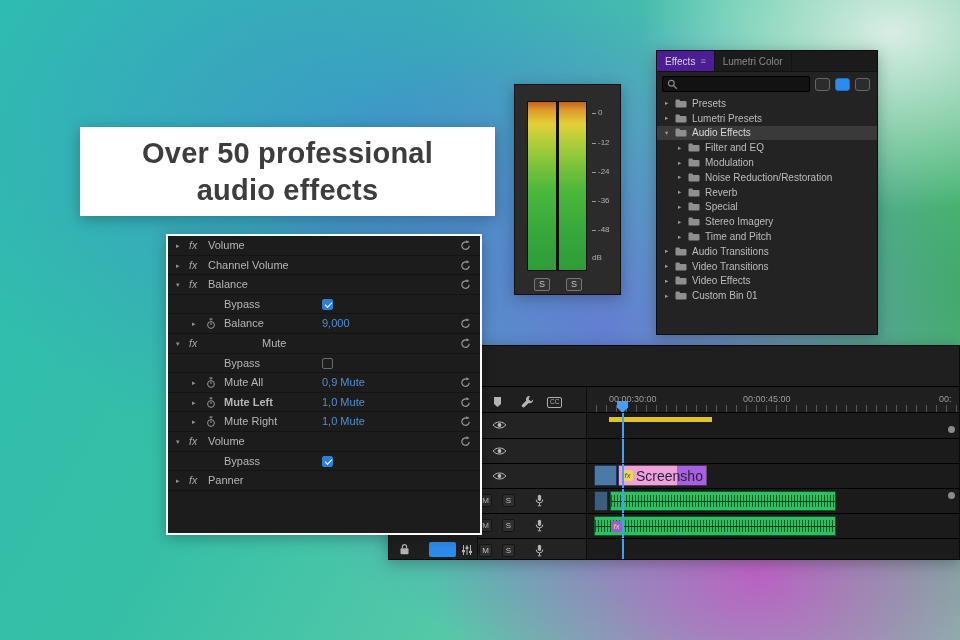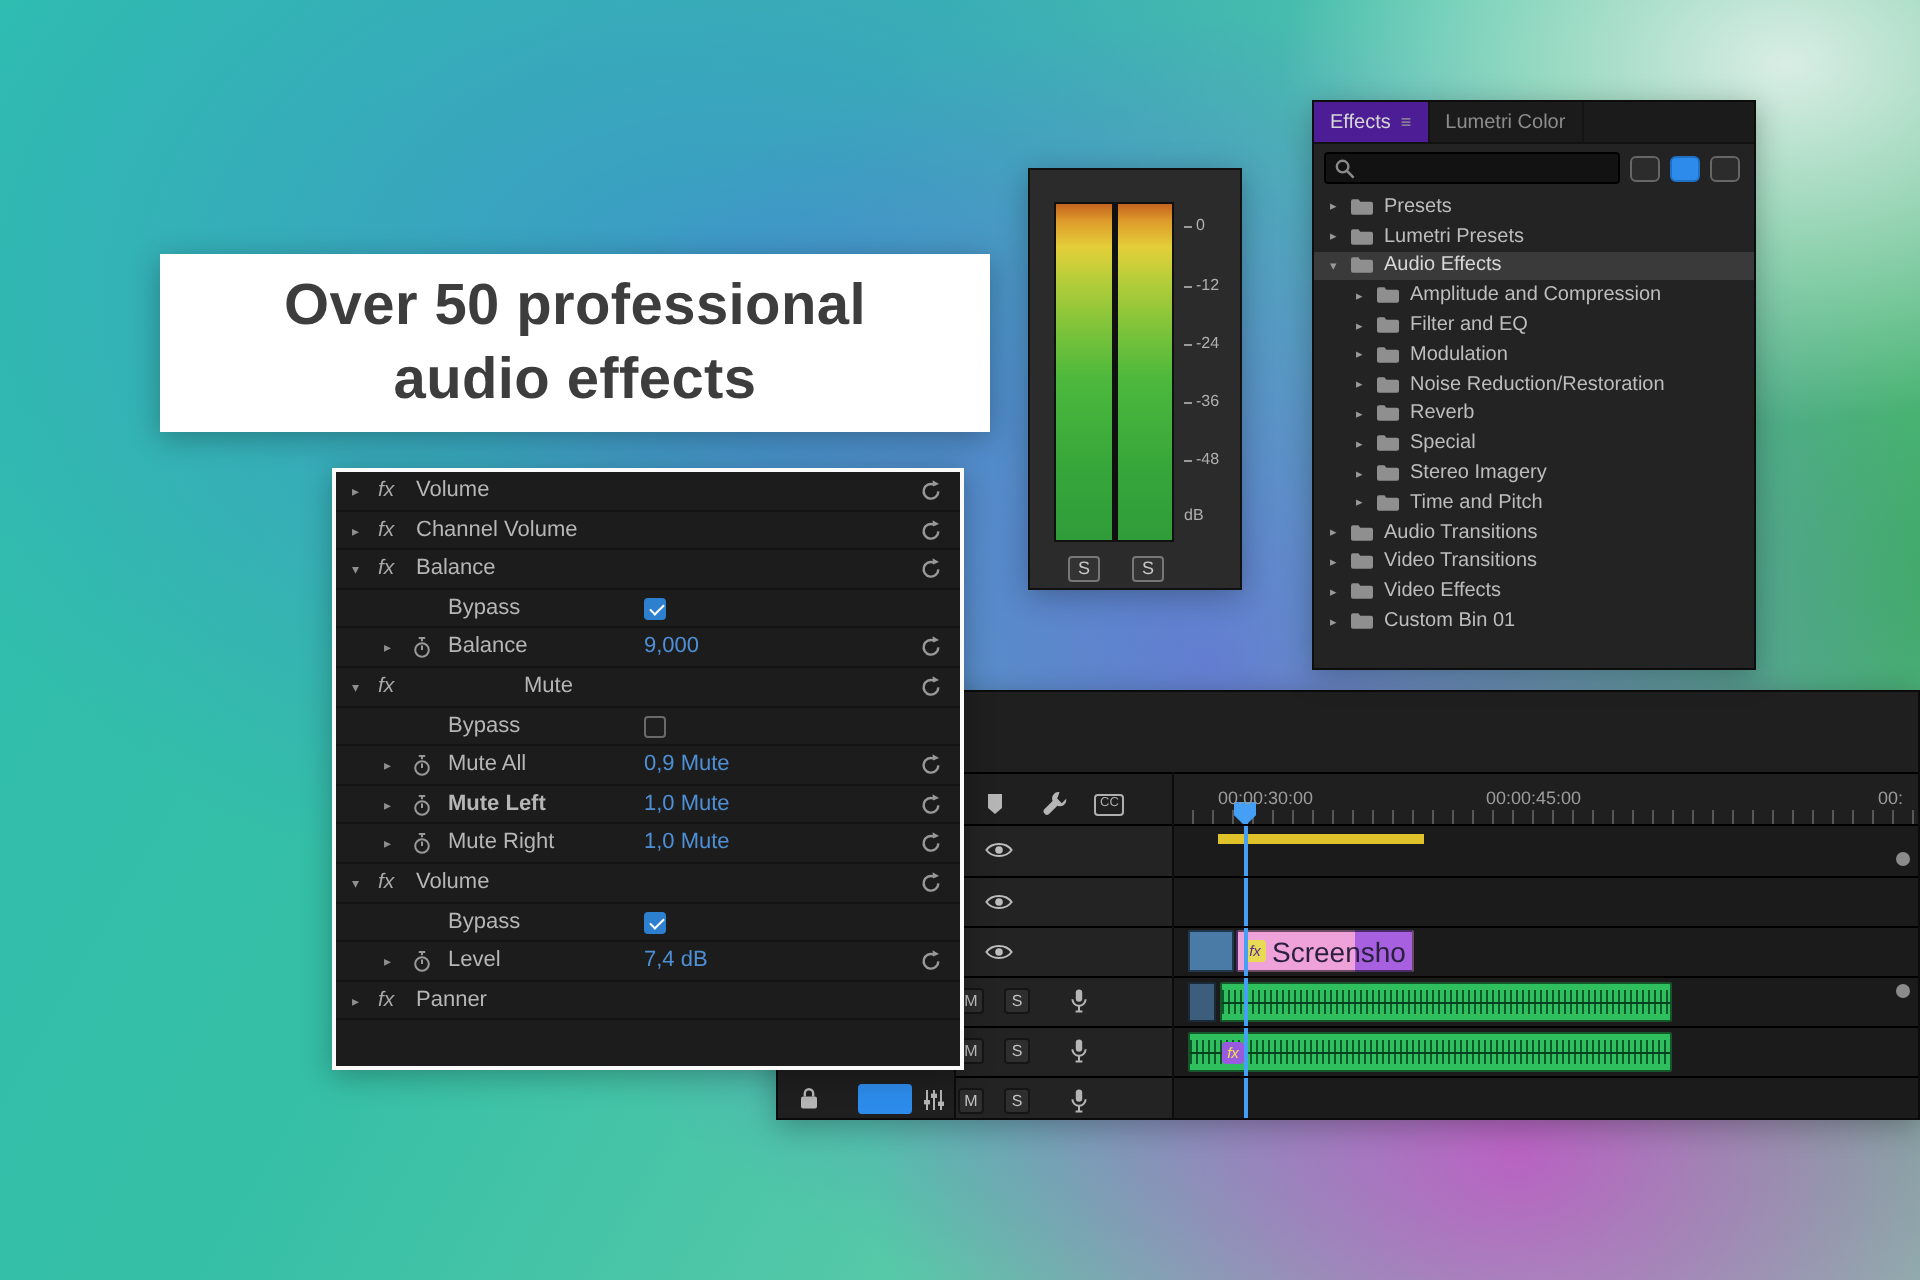--- a/index.html
+++ b/index.html
@@ -286,29 +286,20 @@
           </span>
           <span>Audio Effects</span>
         </div>
         <div class="tree-row" style="padding-left: 21px;">
           <span class="chevT">▸</span>
           <span class="ic">
             <svg width="12" height="9" viewBox="0 0 12 9">
               <path d="M0.5 1.6a1 1 0 0 1 1-1h2.7l1 1.3h5.3a1 1 0 0 1 1 1v4.5a1 1 0 0 1-1 1H1.5a1 1 0 0 1-1-1Z" fill="#8f8f8f"></path>
             </svg>
           </span>
-          <span>Amplitude and Compression</span>
-        </div>
-        <div class="tree-row" style="padding-left: 21px;">
-          <span class="chevT">▸</span>
-          <span class="ic">
-            <svg width="12" height="9" viewBox="0 0 12 9">
-              <path d="M0.5 1.6a1 1 0 0 1 1-1h2.7l1 1.3h5.3a1 1 0 0 1 1 1v4.5a1 1 0 0 1-1 1H1.5a1 1 0 0 1-1-1Z" fill="#8f8f8f"></path>
-            </svg>
-          </span>
           <span>Filter and EQ</span>
         </div>
         <div class="tree-row" style="padding-left: 21px;">
           <span class="chevT">▸</span>
           <span class="ic">
             <svg width="12" height="9" viewBox="0 0 12 9">
               <path d="M0.5 1.6a1 1 0 0 1 1-1h2.7l1 1.3h5.3a1 1 0 0 1 1 1v4.5a1 1 0 0 1-1 1H1.5a1 1 0 0 1-1-1Z" fill="#8f8f8f"></path>
             </svg>
           </span>
           <span>Modulation</span>
@@ -533,36 +524,19 @@
               <path d="M10 6.2A4 4 0 1 1 7.6 2.5" fill="none" stroke="#999" stroke-width="1.3"></path>
               <path d="M6.8 0.2 7.2 3.6 10.4 2.2Z" fill="#999"></path>
             </svg>
           </span>
         </div>
         <div class="ec-row">
           <span class="lbl" style="left: 56px;">Bypass</span>
           <span class="cb on"></span>
         </div>
         <div class="ec-row">
-          <span class="chev" style="left: 24px;">▸</span>
-          <span class="ic sw">
-            <svg width="10" height="12" viewBox="0 0 10 12">
-              <circle cx="5" cy="7" r="3.4" fill="none" stroke="#999" stroke-width="1"></circle>
-              <path d="M5 7V4.8M3.4 1h3.2M5 1v1.6" stroke="#999" stroke-width="1" fill="none"></path>
-            </svg>
-          </span>
-          <span class="lbl" style="left: 56px;">Level</span>
-          <span class="val">7,4 dB</span>
-          <span class="ic reset">
-            <svg width="11" height="11" viewBox="0 0 12 12">
-              <path d="M10 6.2A4 4 0 1 1 7.6 2.5" fill="none" stroke="#999" stroke-width="1.3"></path>
-              <path d="M6.8 0.2 7.2 3.6 10.4 2.2Z" fill="#999"></path>
-            </svg>
-          </span>
-        </div>
-        <div class="ec-row">
           <span class="chev" style="left: 8px;">▸</span>
           <span class="fx-ic">fx</span>
           <span class="lbl" style="left: 40px;">Panner</span>
         </div>
       </div>
   </div>
 </div>
 
 </body></html>

